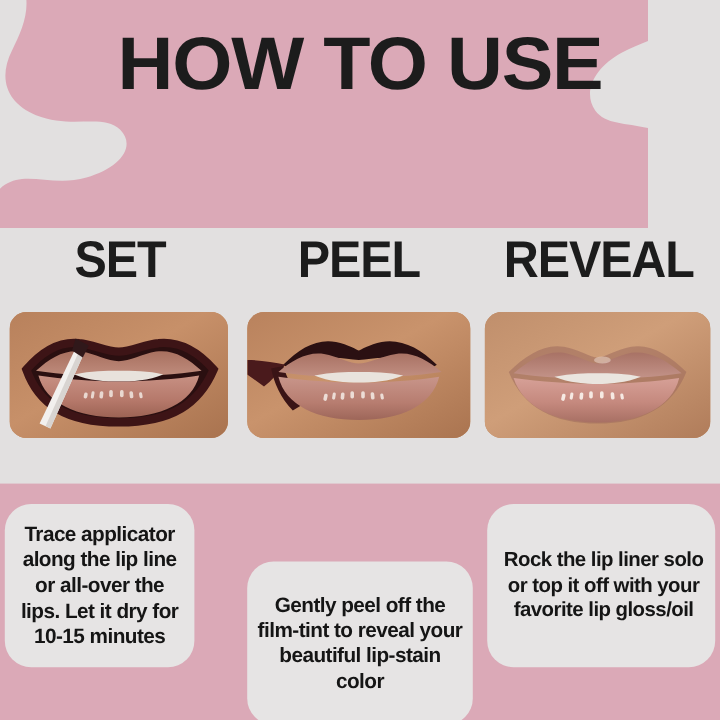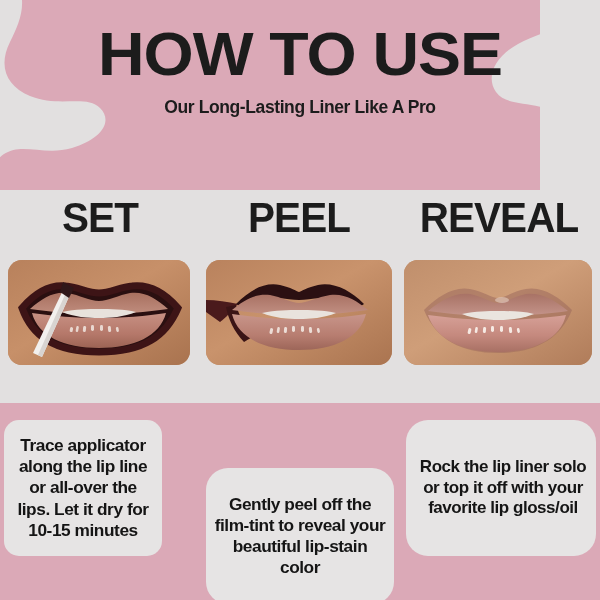--- a/index.html
+++ b/index.html
@@ -61,21 +61,21 @@
   .cards-band {
     position:absolute; left:0; top:403px; width:600px; height:197px;
     background:#dba9b7;
   }
   .card {
     position:absolute; top:420px; height:136px;
     background:#e6e4e4; border-radius:22px;
     display:flex; align-items:center; justify-content:center;
     padding:6px 8px;
   }
-  .c1 { left:4px;   width:158px;border-radius:15px; }
+  .c1 { left:4px;   width:158px; }
   .c2 { left:206px; width:188px;margin-top:48px; }
   .c3 { left:406px; width:190px;padding-left:12px; }
   .card-text {
     font-size:17.3px; font-weight:bold; color:#151515;
     line-height:1.22; text-align:center; letter-spacing:-0.45px;
     white-space:pre-line;
   }
   .c3 .card-text { font-size:17px; }
 </style>
 </head>
@@ -92,21 +92,20 @@
     </svg>
 
     <svg class="header-blob" style="left:438px; top:-14px; width:200px; height:215px;" viewBox="0 0 200 215" xmlns="http://www.w3.org/2000/svg">
       <path d="M200,0 L200,215 L120,215 C112,200 116,182 126,168
                C138,150 132,132 112,124 C90,115 68,120 58,106
                C47,90 58,70 80,58 C100,47 118,46 124,30
                C128,18 124,8 118,0 Z" fill="#e2e0e0"></path>
     </svg>
 
     <div class="header-title">HOW TO USE</div>
-    <div class="header-sub">Our Long-Lasting Liner Like A Pro</div>
   </div>
 
   <div class="steps-band"></div>
 
   <div class="step-heading sh-set">SET</div>
   <div class="step-heading sh-peel">PEEL</div>
   <div class="step-heading sh-reveal">REVEAL</div>
 
   <div class="panel p1">
     <svg viewBox="0 0 182 105" xmlns="http://www.w3.org/2000/svg" preserveAspectRatio="none">

